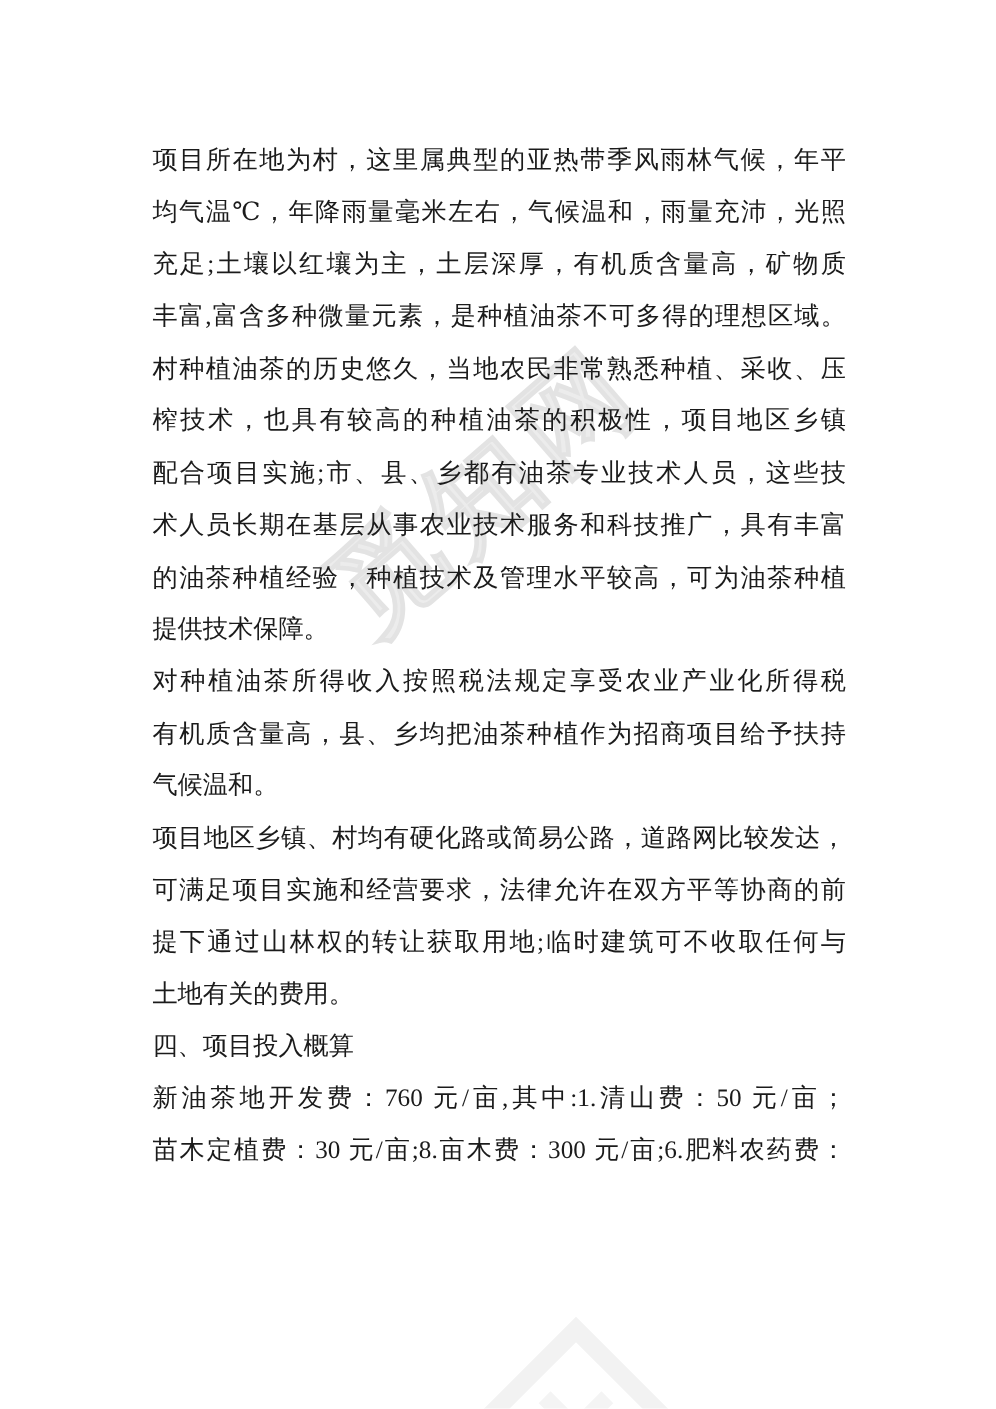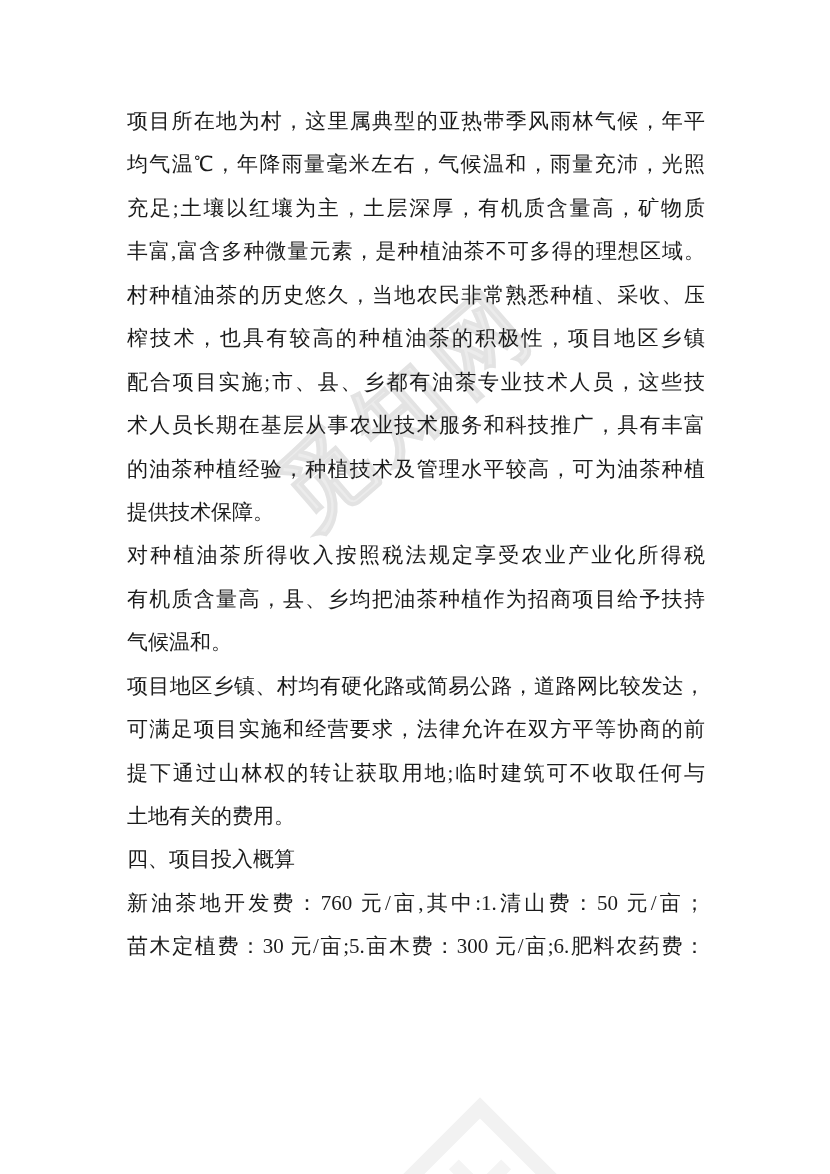--- a/index.html
+++ b/index.html
@@ -54,25 +54,24 @@
     top: 44px;
     width: 74px;
     height: 14px;
     background: #f4f4f4;
   }
 
   
   .content {
     position: absolute;
     left: 127px;
-    top: 100px;
+    top: 112px;
     width: 578px;
     z-index: 1;
     color: #1b1b1b;
-    font-family: Liberation Serif, serif;
   }
   .line {
     height: 43.45px;
     line-height: 43.45px;
     font-size: 21px;
     text-align: justify;
     text-align-last: justify;
     text-justify: inter-character;
     overflow: hidden;
     white-space: normal;
@@ -107,16 +106,16 @@
     <div class="line last">提供技术保障。</div>
     <div class="line">对种植油茶所得收入按照税法规定享受农业产业化所得税</div>
     <div class="line">有机质含量高，县、乡均把油茶种植作为招商项目给予扶持</div>
     <div class="line last">气候温和。</div>
     <div class="line">项目地区乡镇、村均有硬化路或简易公路，道路网比较发达，</div>
     <div class="line">可满足项目实施和经营要求，法律允许在双方平等协商的前</div>
     <div class="line">提下通过山林权的转让获取用地;临时建筑可不收取任何与</div>
     <div class="line last">土地有关的费用。</div>
     <div class="line last">四、项目投入概算</div>
     <div class="line">新油茶地开发费：760 元/亩,其中:1.清山费：50 元/亩；</div>
-    <div class="line">苗木定植费：30 元/亩;5.亩木费：300 元/亩;6.肥料农药费：</div>
+    <div class="line">苗木定植费：30 元/亩;8.亩木费：300 元/亩;6.肥料农药费：</div>
   </div>
 
 </div>
 
 </body></html>

